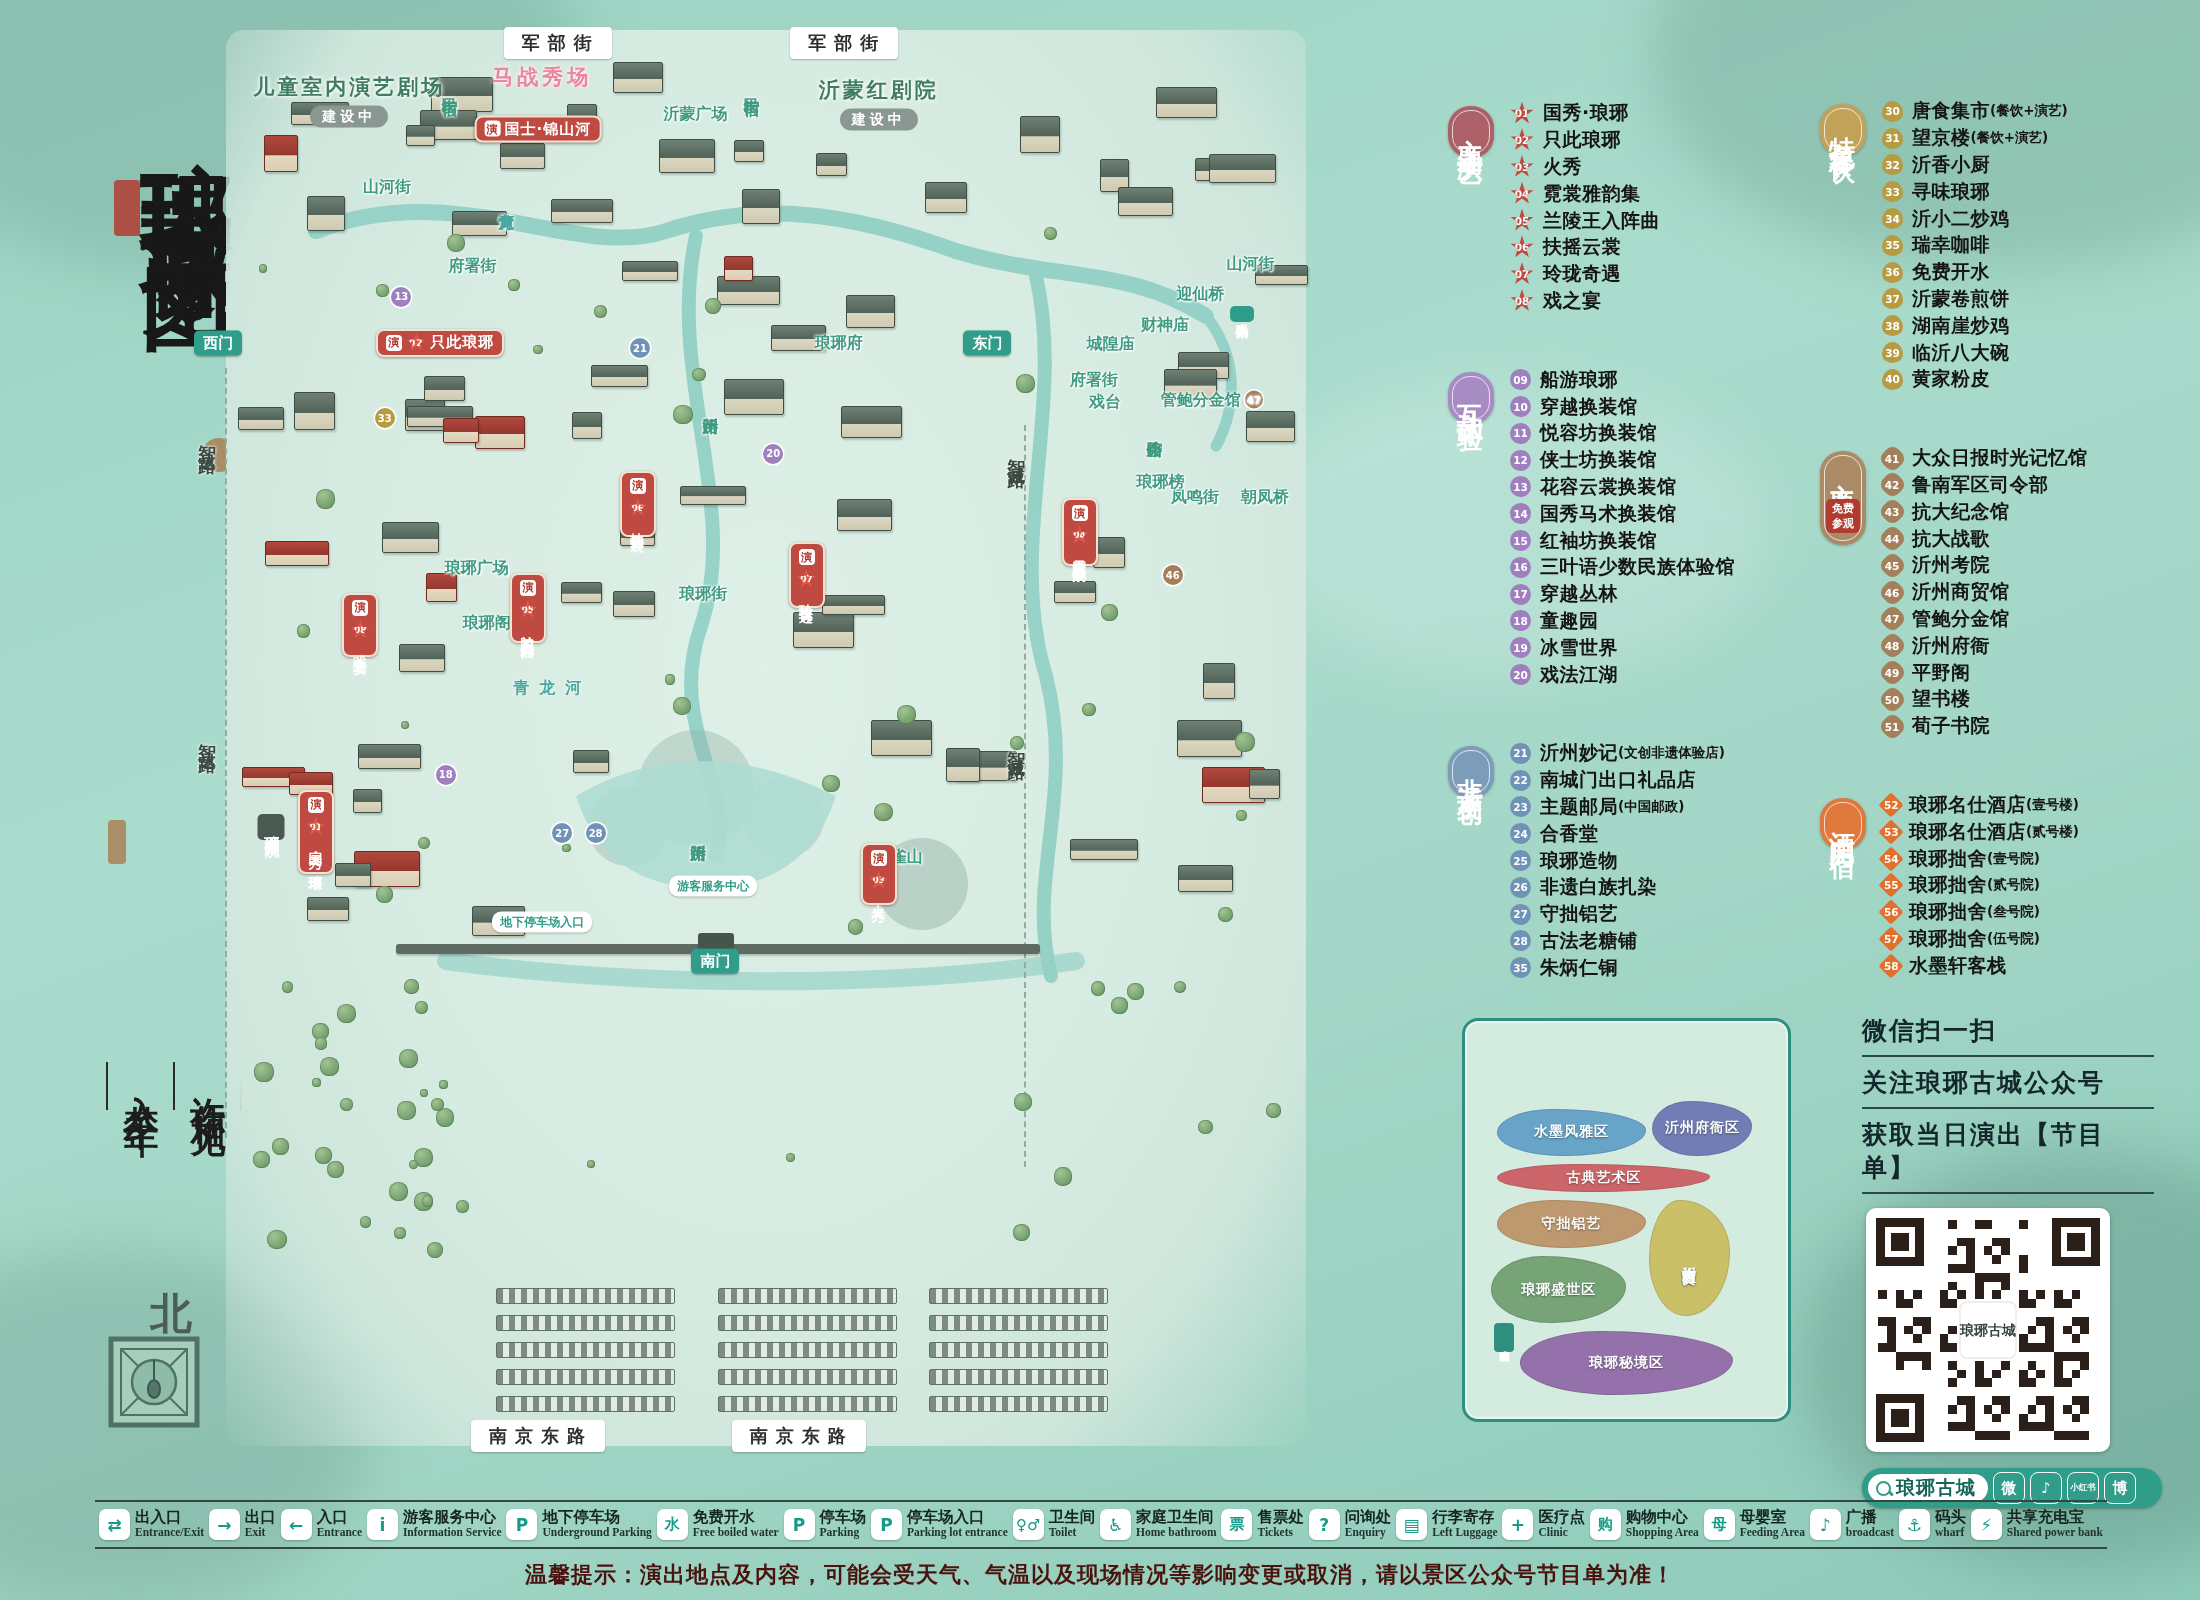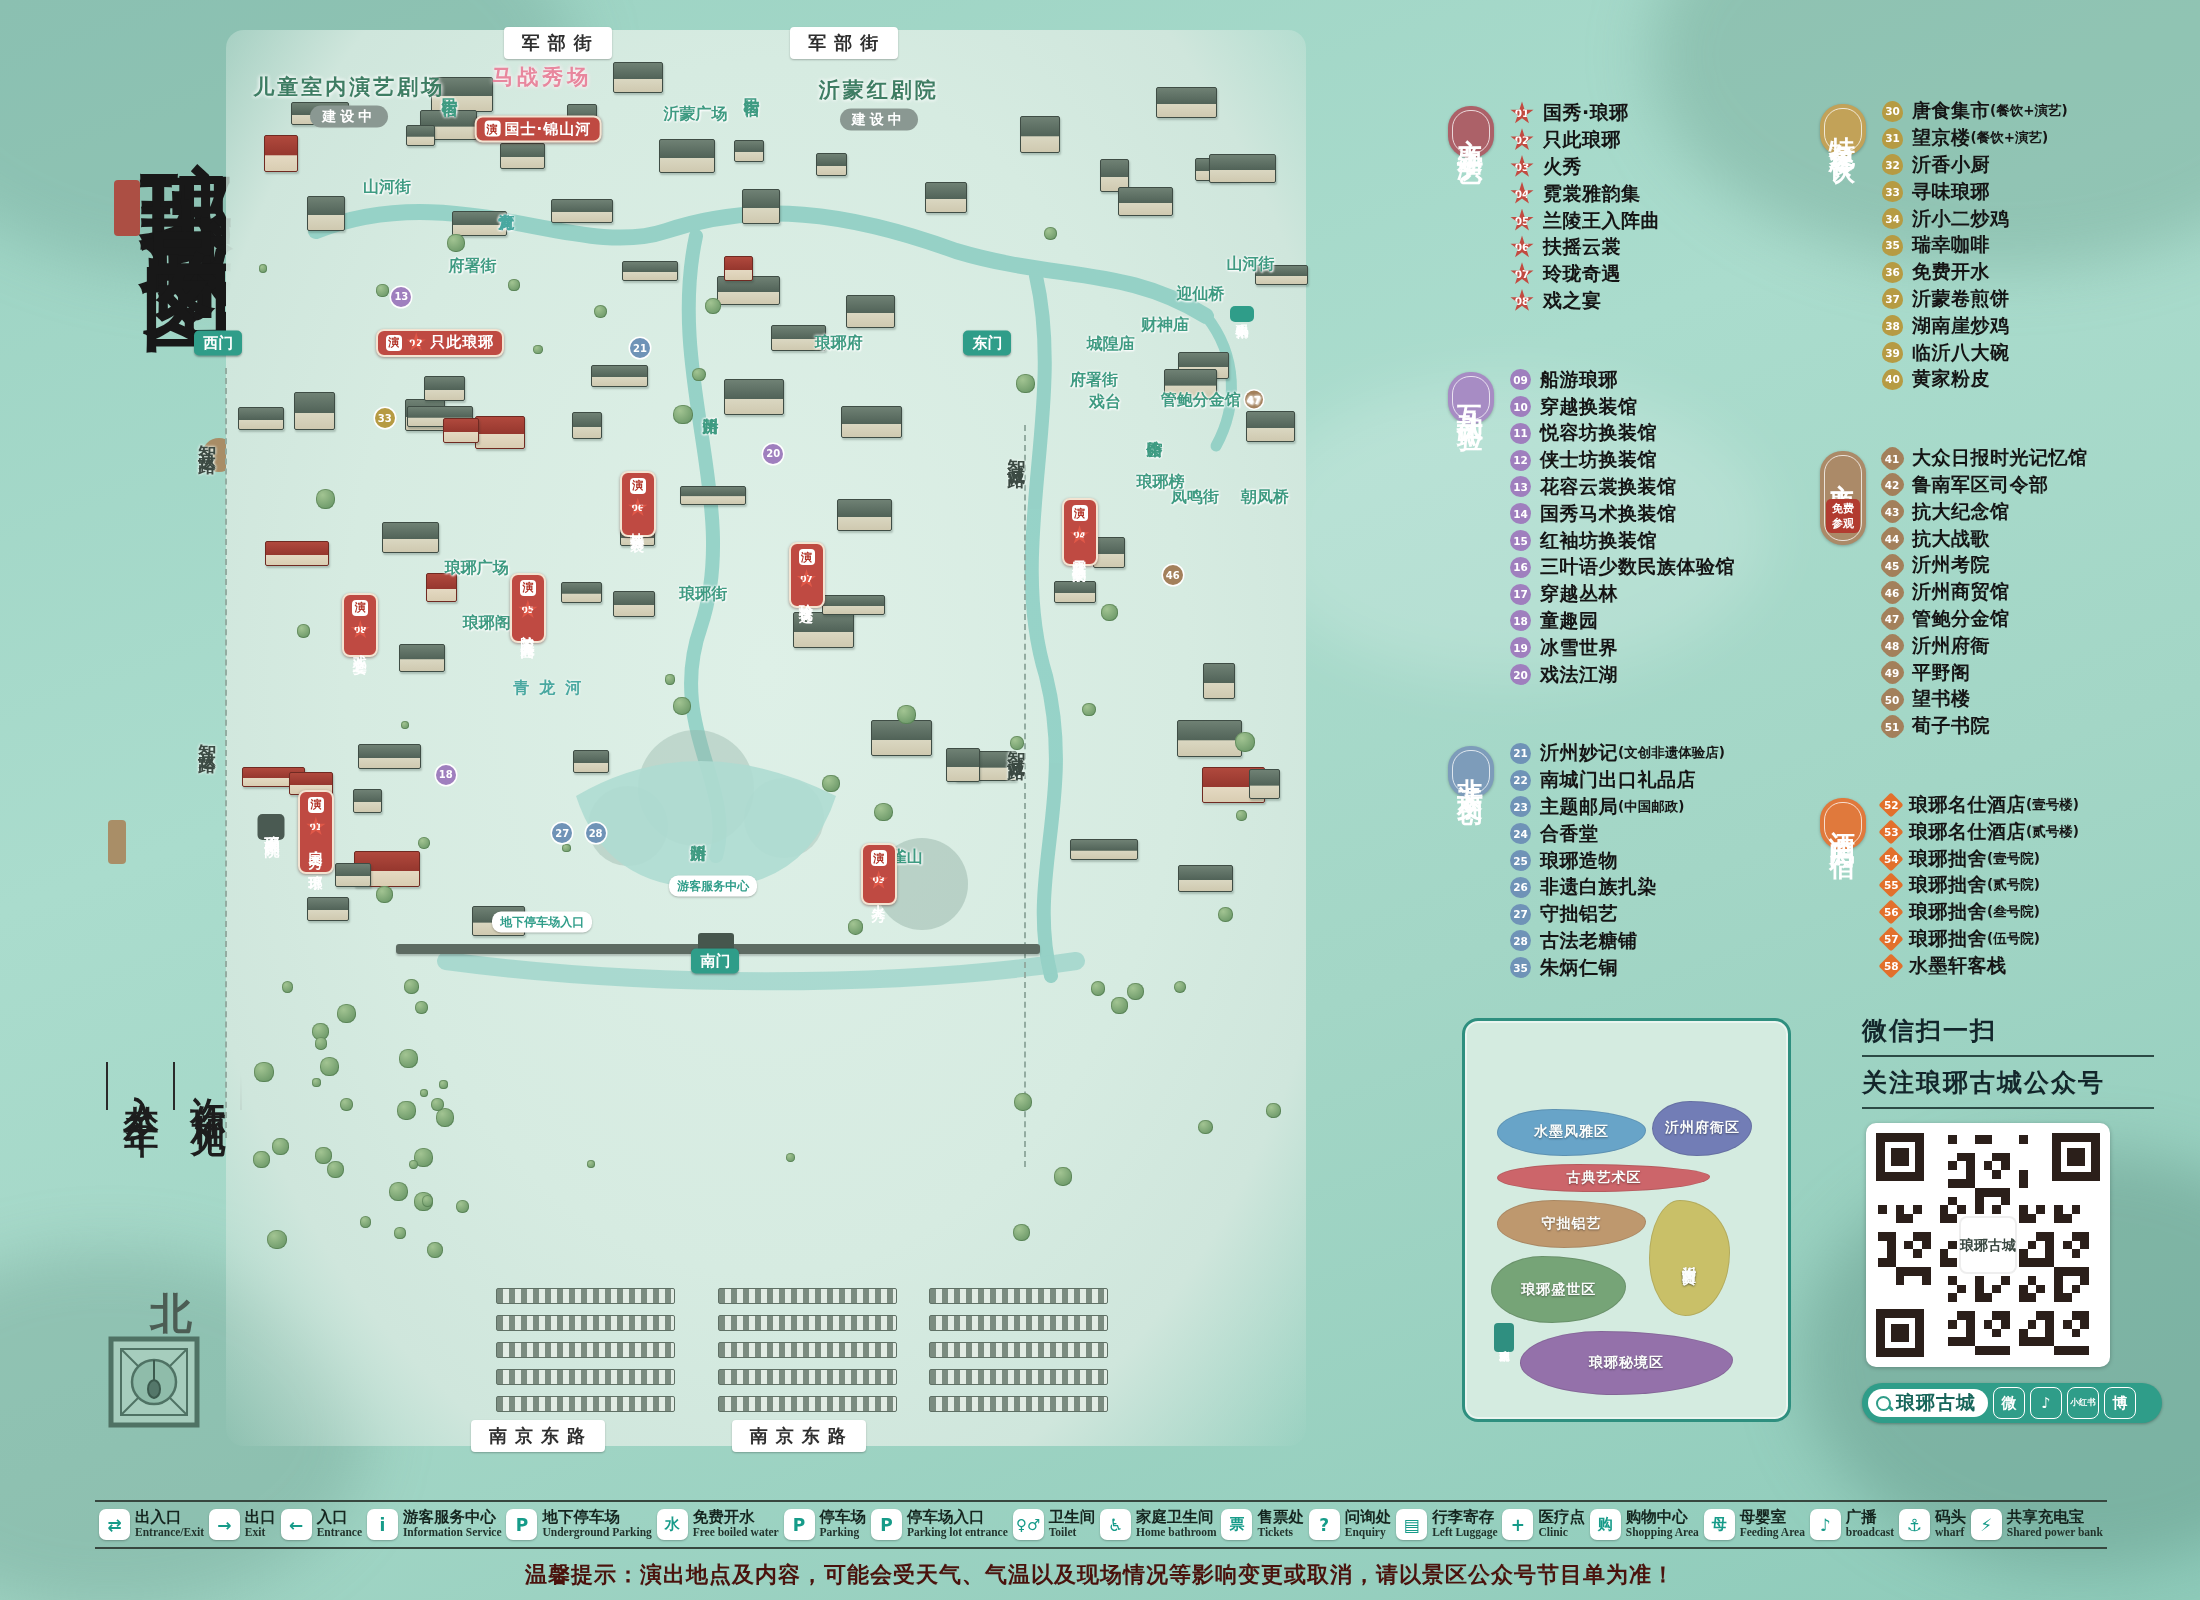--- a/index.html
+++ b/index.html
@@ -894,20 +894,21 @@
     </div>
     <div class="zone" style="left: 17%; top: 78%; width: 66%; height: 16%; background: rgb(143, 103, 166);">
       <span>琅琊秘境区</span>
     </div>
     <div id="inset-theater"><span>琅琊大剧院</span></div>
   </div>
 
 <div id="qr-panel">
   <div class="qr-line">微信扫一扫</div>
   <div class="qr-line">关注琅琊古城公众号</div>
+  <div class="qr-line">获取当日演出【节目单】</div>
   <div id="qr-box">
     <div id="qr-grid">
         <i style="background: transparent;"></i>
         <i style="background: transparent;"></i>
         <i style="background: transparent;"></i>
         <i style="background: transparent;"></i>
         <i style="background: transparent;"></i>
         <i style="background: transparent;"></i>
         <i style="background: transparent;"></i>
         <i style="background: transparent;"></i>

